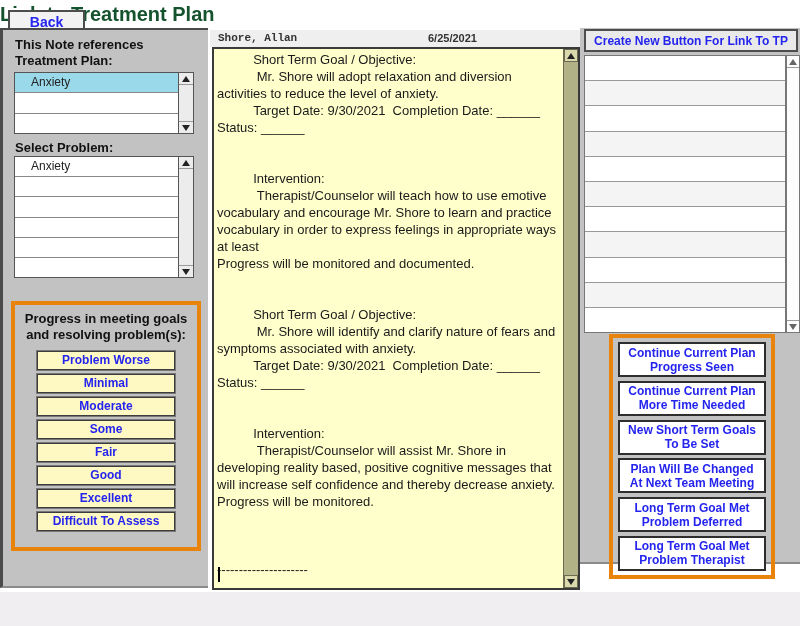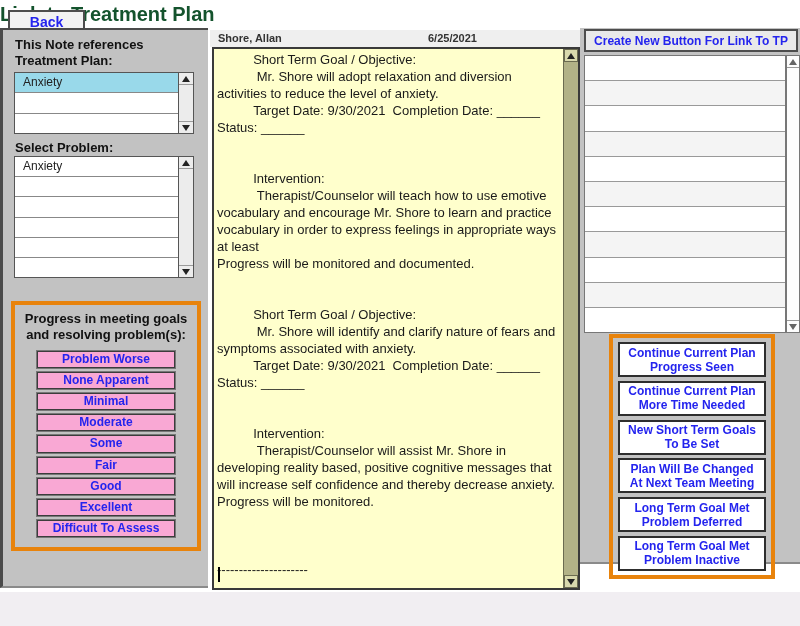--- a/index.html
+++ b/index.html
@@ -14,41 +14,41 @@
 
   .left-panel { position:absolute; left:0; top:28px; width:208px; height:560px; background:#c2c2c2; border-top:2px solid #4a4a4a; border-left:3px solid #4a4a4a; border-bottom:2px solid #8a8a8a; }
   .lbl { font-weight:bold; font-size:13px; color:#111; line-height:16px; }
   .lbl-tp { position:absolute; left:12px; top:7px; width:170px; }
   .lbl-sp { position:absolute; left:12px; top:110px; }
 
   .listbox { position:absolute; left:11px; width:180px; background:#fff; border:1px solid #555; display:flex; }
   .lb1 { top:42px; height:62px; }
   .lb2 { top:126px; height:122px; }
   .rows { flex:1; display:flex; flex-direction:column; }
-  .lrow { flex:1; border-bottom:1px solid #888; font-size:12px; color:#222; padding:2px 4px 0 8px; }
+  .lrow { flex:1; border-bottom:1px solid #888; font-size:12px; color:#222; padding:2px 4px 0 16px; }
   .lrow:last-child { border-bottom:none; }
   .lrow.selected { background:#99d9ea; }
 
   .vscroll { width:15px; border-left:1px solid #555; background:#ececec; position:relative; }
   .varrow { position:absolute; left:0; width:14px; height:12px; display:flex; align-items:center; justify-content:center; }
   .varrow.up { top:0; border-bottom:1px solid #9a9a9a; }
   .varrow.down { bottom:0; border-top:1px solid #9a9a9a; }
   .tri-up { width:0; height:0; border-left:4px solid transparent; border-right:4px solid transparent; border-bottom:6px solid #222; }
   .tri-down { width:0; height:0; border-left:4px solid transparent; border-right:4px solid transparent; border-top:6px solid #222; }
 
   .red-note { position:absolute; left:12px; top:252px; font-size:12px; font-weight:bold; color:#ff0000; white-space:nowrap; }
   .red-note .struck { text-decoration:line-through; }
 
   .orange-box { border:4px solid #e8830c; }
   .progress-box { position:absolute; left:8px; top:271px; width:190px; height:250px; padding:6px 0 6px 0; display:flex; flex-direction:column; align-items:center; }
   .group-lbl { font-weight:bold; font-size:13px; color:#111; text-align:center; line-height:16px; width:176px; margin-bottom:8px; }
-  .pbtn { width:138px; height:19px; background:#f9a8d4; border:1px solid #3c3c3c; outline:1px solid #777; color:#2424ee; font-weight:bold; font-size:12px; font-family:"Liberation Sans", sans-serif; margin-bottom:4px; line-height:15px; cursor:pointer; }
+  .pbtn { width:138px; height:19px; background:#fef9c3; border:1px solid #3c3c3c; outline:1px solid #777; color:#2424ee; font-weight:bold; font-size:12px; font-family:"Liberation Sans", sans-serif; margin-bottom:4px; line-height:15px; cursor:pointer; }
 
   .note-strip { position:absolute; left:210px; top:30px; width:370px; height:17px; background:#efefef; font-size:11px; font-weight:bold; color:#333; }
-  .patient-name { position:absolute; left:8px; top:2px; }
+  .patient-name { position:absolute; left:8px; top:2px;font-family:Liberation Mono, monospace; }
   .note-date { position:absolute; left:218px; top:2px; }
 
   .note-area { position:absolute; left:212px; top:47px; width:368px; height:543px; background:#ffffcc; border:2px solid #3a3a3a; }
   .note-text { position:absolute; left:3px; top:2px; right:19px; bottom:2px; font-size:13px; line-height:17px; color:#1a1a1a; white-space:pre-wrap; overflow:hidden; }
   .caret { position:absolute; left:4px; bottom:6px; width:2px; height:15px; background:#000; }
   .note-scroll { position:absolute; right:0; top:0; bottom:0; width:15px; background:#b2b287; border-left:1px solid #6b6b50; }
   .note-scroll .sarrow { position:absolute; left:0; width:14px; height:13px; background:#d9d9ad; border:1px solid #6b6b50; display:flex; align-items:center; justify-content:center; }
   .note-scroll .s-up { top:0; }
   .note-scroll .s-down { bottom:0; }
 
@@ -113,21 +113,20 @@
       <div class="varrow down">
           <span class="tri-down"></span>
         </div>
     </div>
   </div>
 
 
   <div class="orange-box progress-box">
     <div class="group-lbl">Progress in meeting goals and resolving problem(s):</div>
     <button class="pbtn">Problem Worse</button>
-    <button class="pbtn">None Apparent</button>
     <button class="pbtn">Minimal</button>
     <button class="pbtn">Moderate</button>
     <button class="pbtn">Some</button>
     <button class="pbtn">Fair</button>
     <button class="pbtn">Good</button>
     <button class="pbtn">Excellent</button>
     <button class="pbtn">Difficult To Assess</button>
   </div>
 </div>
 
@@ -196,19 +195,19 @@
         <span class="tri-down"></span>
       </div>
   </div>
 
   <div class="orange-box action-box">
     <button class="abtn"><span>Continue Current Plan</span><br><span>Progress Seen</span></button>
     <button class="abtn"><span>Continue Current Plan</span><br><span>More Time Needed</span></button>
     <button class="abtn"><span>New Short Term Goals</span><br><span>To Be Set</span></button>
     <button class="abtn"><span>Plan Will Be Changed</span><br><span>At Next Team Meeting</span></button>
     <button class="abtn"><span>Long Term Goal Met</span><br><span>Problem Deferred</span></button>
-    <button class="abtn"><span>Long Term Goal Met</span><br><span>Problem Inactive</span></button>
+    <button class="abtn"><span>Long Term Goal Met</span><br><span>Problem Therapist</span></button>
   </div>
 </div>
 
 <div class="bottombar">
   
 </div>
 
 </body></html>

